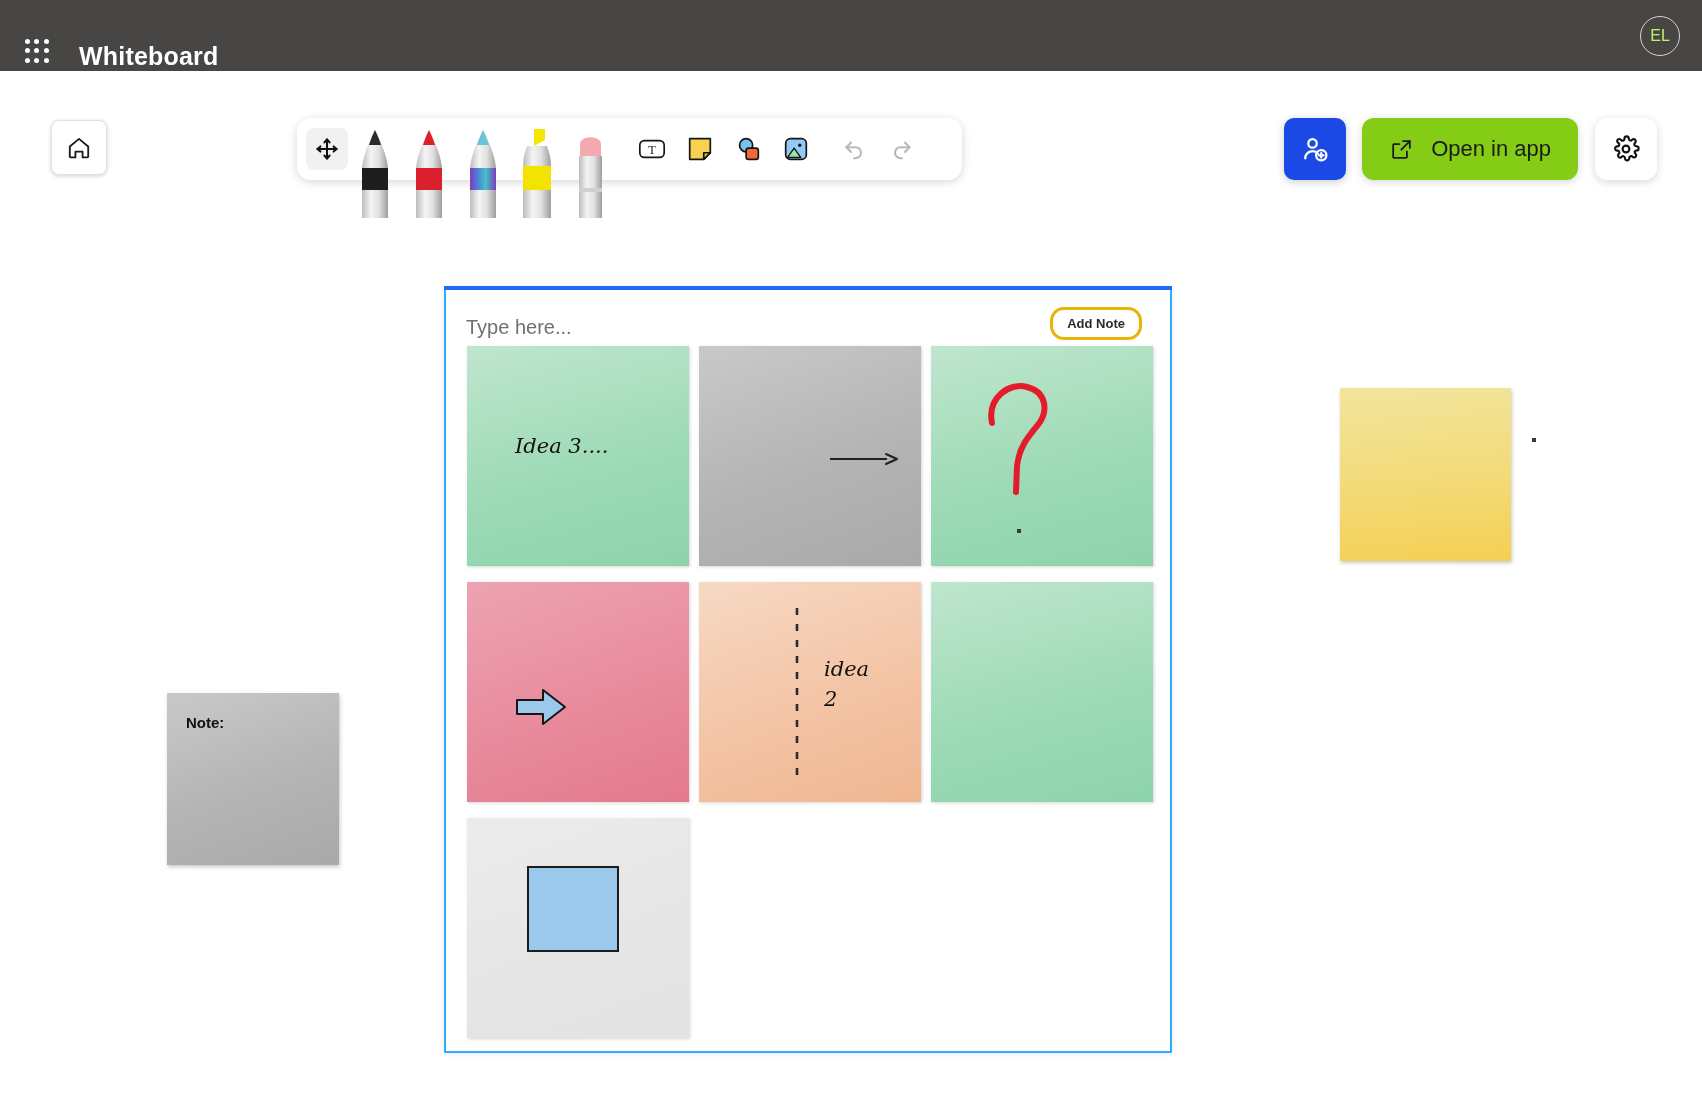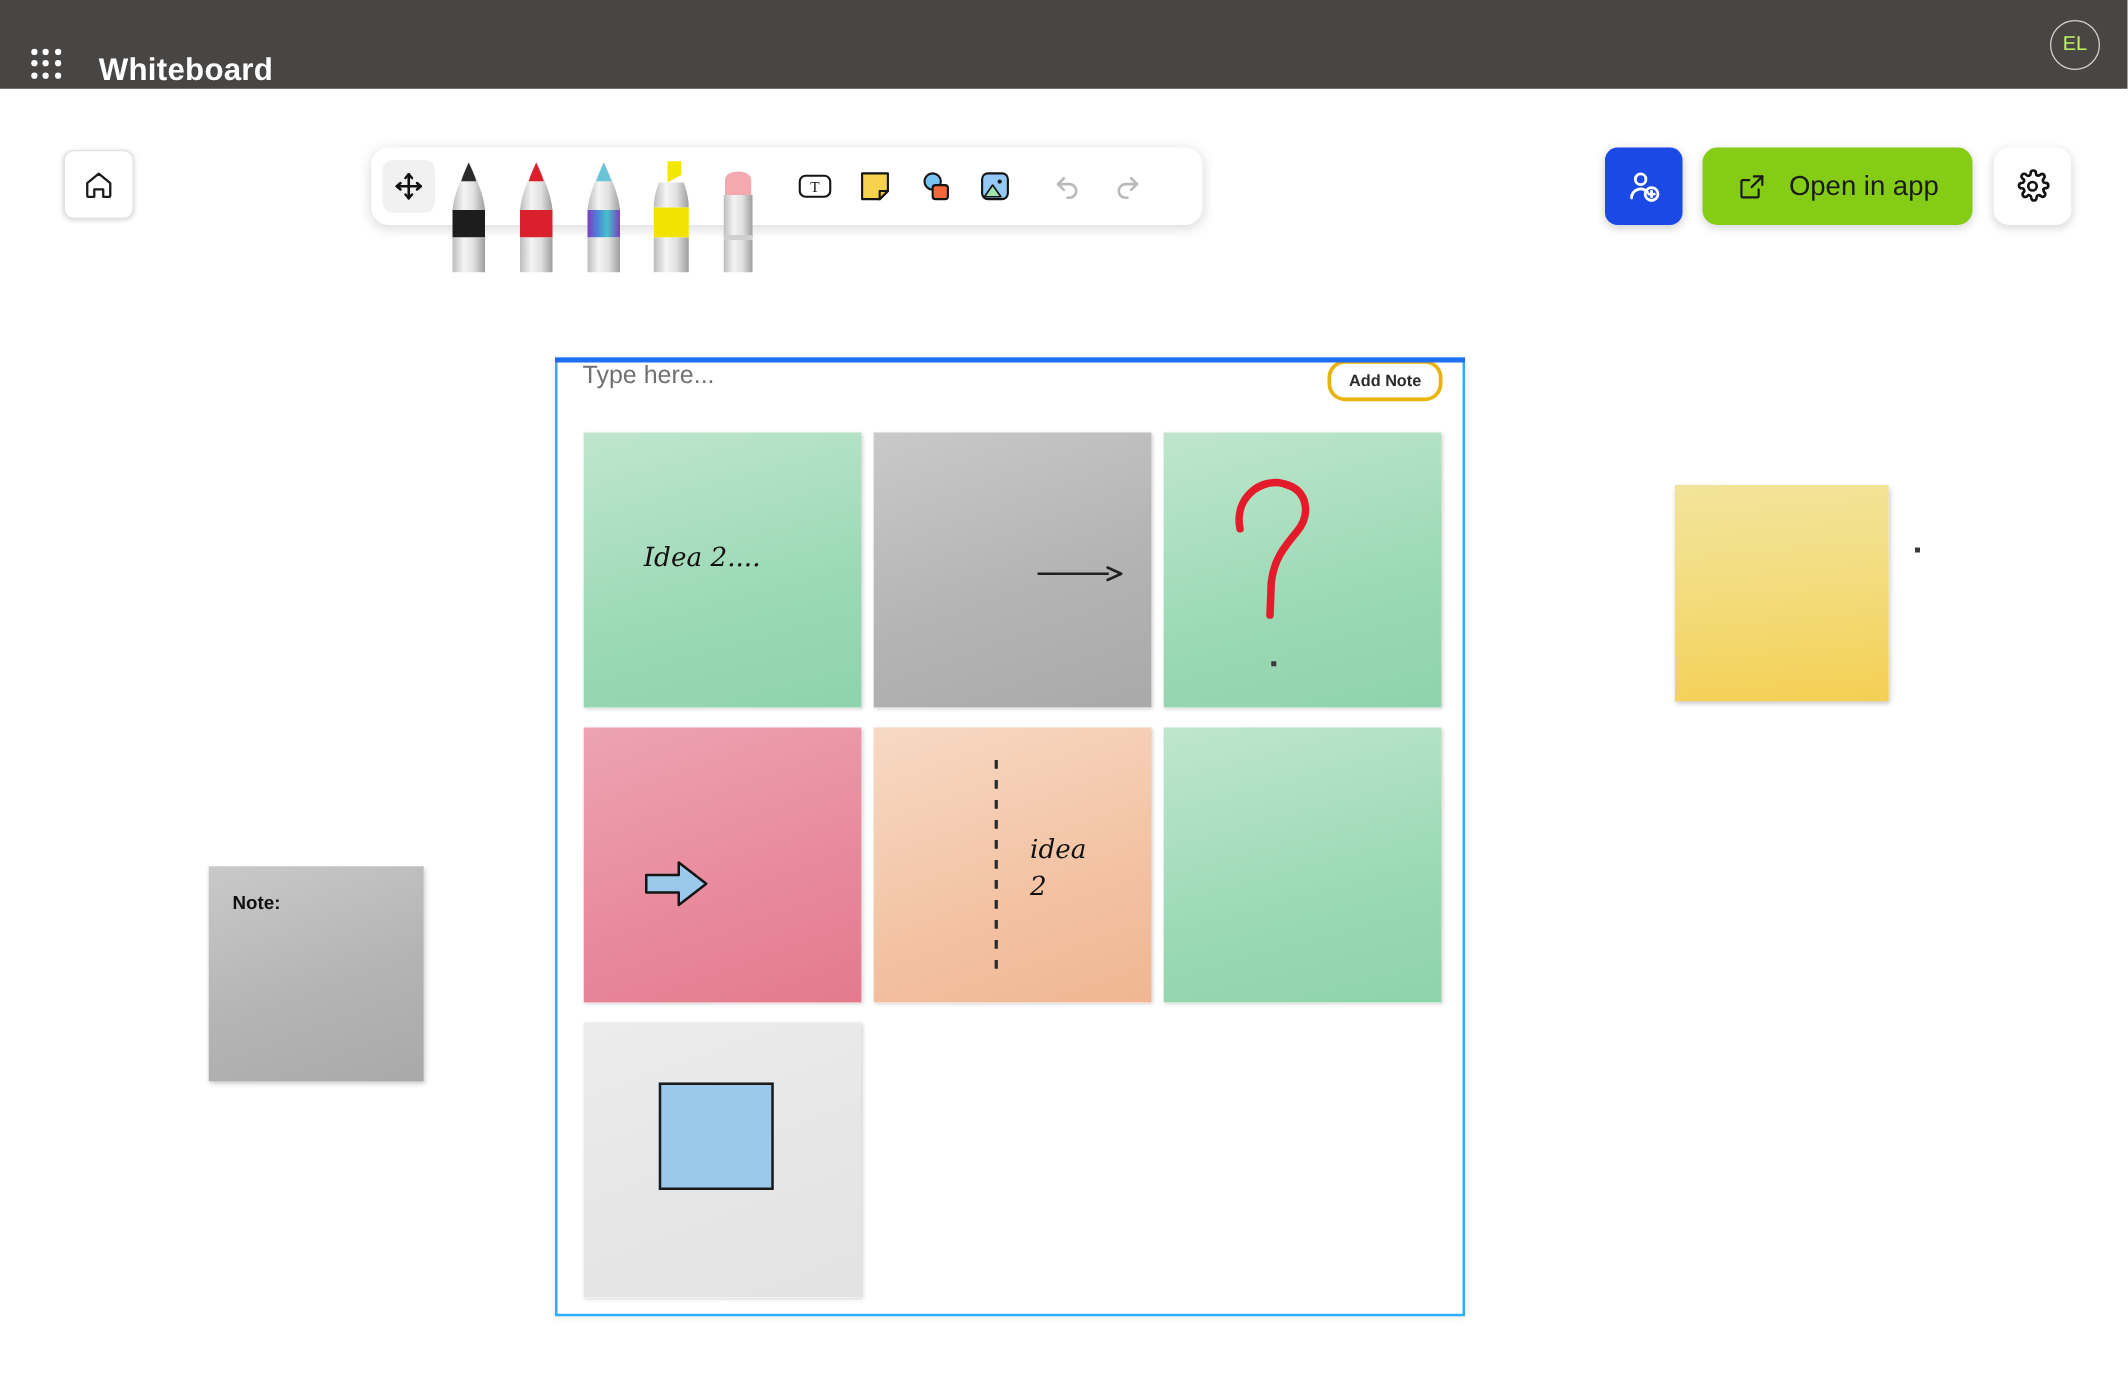--- a/index.html
+++ b/index.html
@@ -108,22 +108,22 @@
     width: 728px; height: 767px;
     background: #ffffff;
     border: 2px solid #2dadfb;
     box-shadow: 0 1px 5px rgba(0,0,0,.10);
   }
   .panel-top-edge {
     position: absolute; left: -2px; top: -2px;
     width: 728px; height: 4px; background: #1e6ef5;
   }
   .panel-head {
-    height: 52px; display: flex; align-items: flex-start;
-    padding: 0 16px 0 18px;
+    height: 52px; display: flex; align-items: flex-end;
+    padding: 0 28px 0 18px;
   }
   .type-input {
     flex: 1; border: none; outline: none; background: transparent;
     font-size: 20px; color: #5a5a5a;
     font-family: "Liberation Sans", sans-serif;
   }
   .type-input::placeholder { color: #707070; }
   .add-note-btn {
     border: 3px solid #eab308; border-radius: 14px;
     background: #ffffff; padding: 6px 14px;
@@ -355,21 +355,21 @@
 
   <div class="panel-head">
     <input class="type-input" type="text" value="" placeholder="Type here..." style="">
     <button class="add-note-btn">Add Note</button>
   </div>
 
   <div class="grid">
 
     <div class="cell">
       <div class="note n-green">
-        <div class="note-text hand" style="left:48px; top:88px; font-size:21px;">Idea 2....</div>
+        <div class="note-text hand" style="left:48px; top:88px; font-size:21px;">Idea 3....</div>
       </div>
     </div>
 
     <div class="cell">
       <div class="note n-grey"></div>
     </div>
 
     <div class="cell">
       <div class="note n-green">
         <svg width="100" height="160" viewBox="0 0 100 160" style="position:absolute; left:48px; top:22px;">
@@ -385,21 +385,21 @@
           <path d="M2 13 H28 V3 L50 20 L28 37 V27 H2 Z" fill="#9bc9ec" stroke="#151515" stroke-width="2" stroke-linejoin="round"></path>
         </svg>
       </div>
     </div>
 
     <div class="cell">
       <div class="note n-peach">
         <svg width="10" height="180" viewBox="0 0 10 180" style="position:absolute; left:93px; top:24px;">
           <path d="M5 2 V178" fill="none" stroke="#2b2b2b" stroke-width="2.6" stroke-dasharray="7 9" stroke-linecap="butt"></path>
         </svg>
-        <div class="note-text hand" style="left:125px; top:82px; font-size:21px; line-height:1.45;">idea
+        <div class="note-text hand" style="left:125px; top:72px; font-size:21px; line-height:1.45;">idea
 2</div>
       </div>
     </div>
 
 
     <div class="cell">
       <div class="note n-green"></div>
     </div>
 
     <div class="cell">

